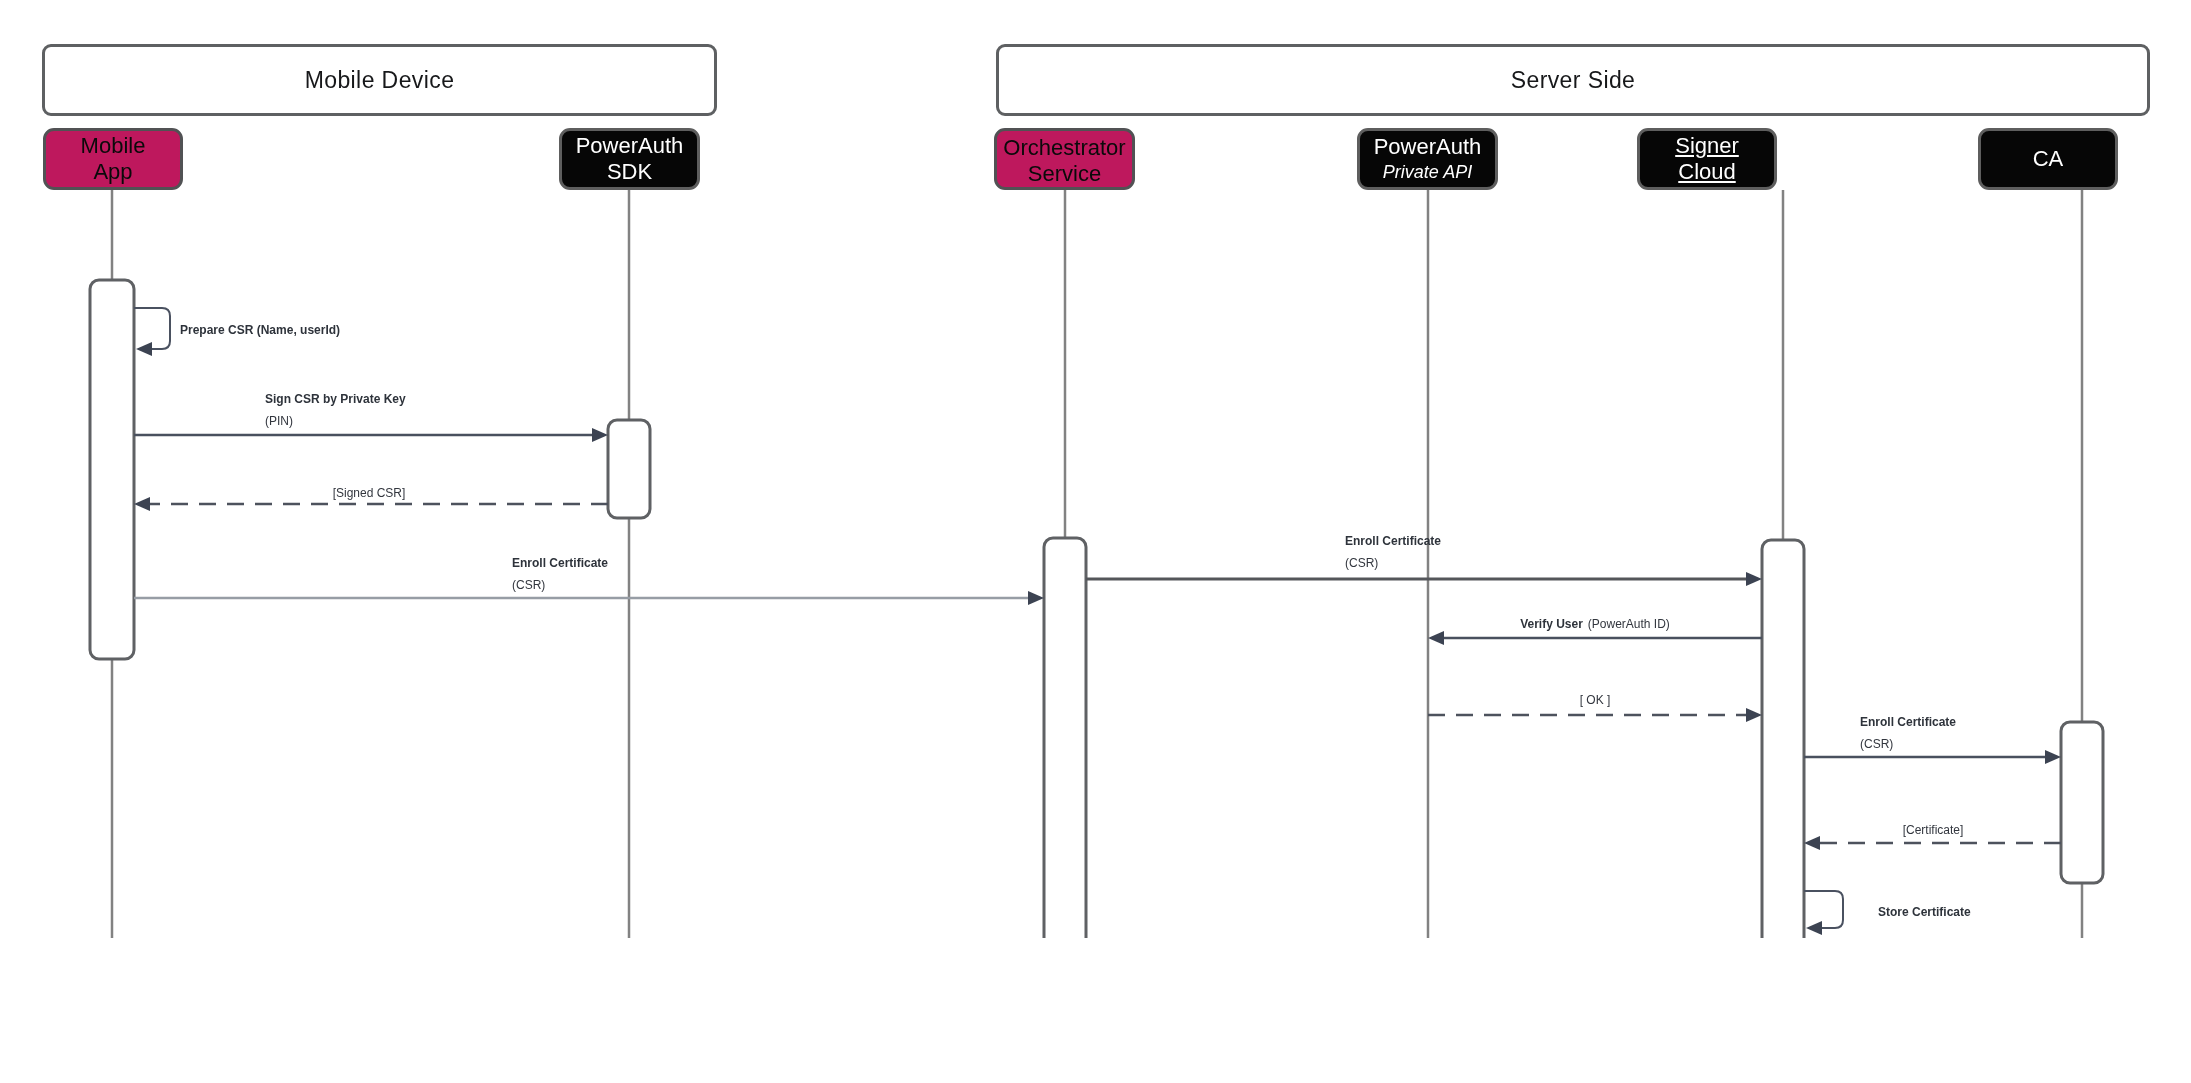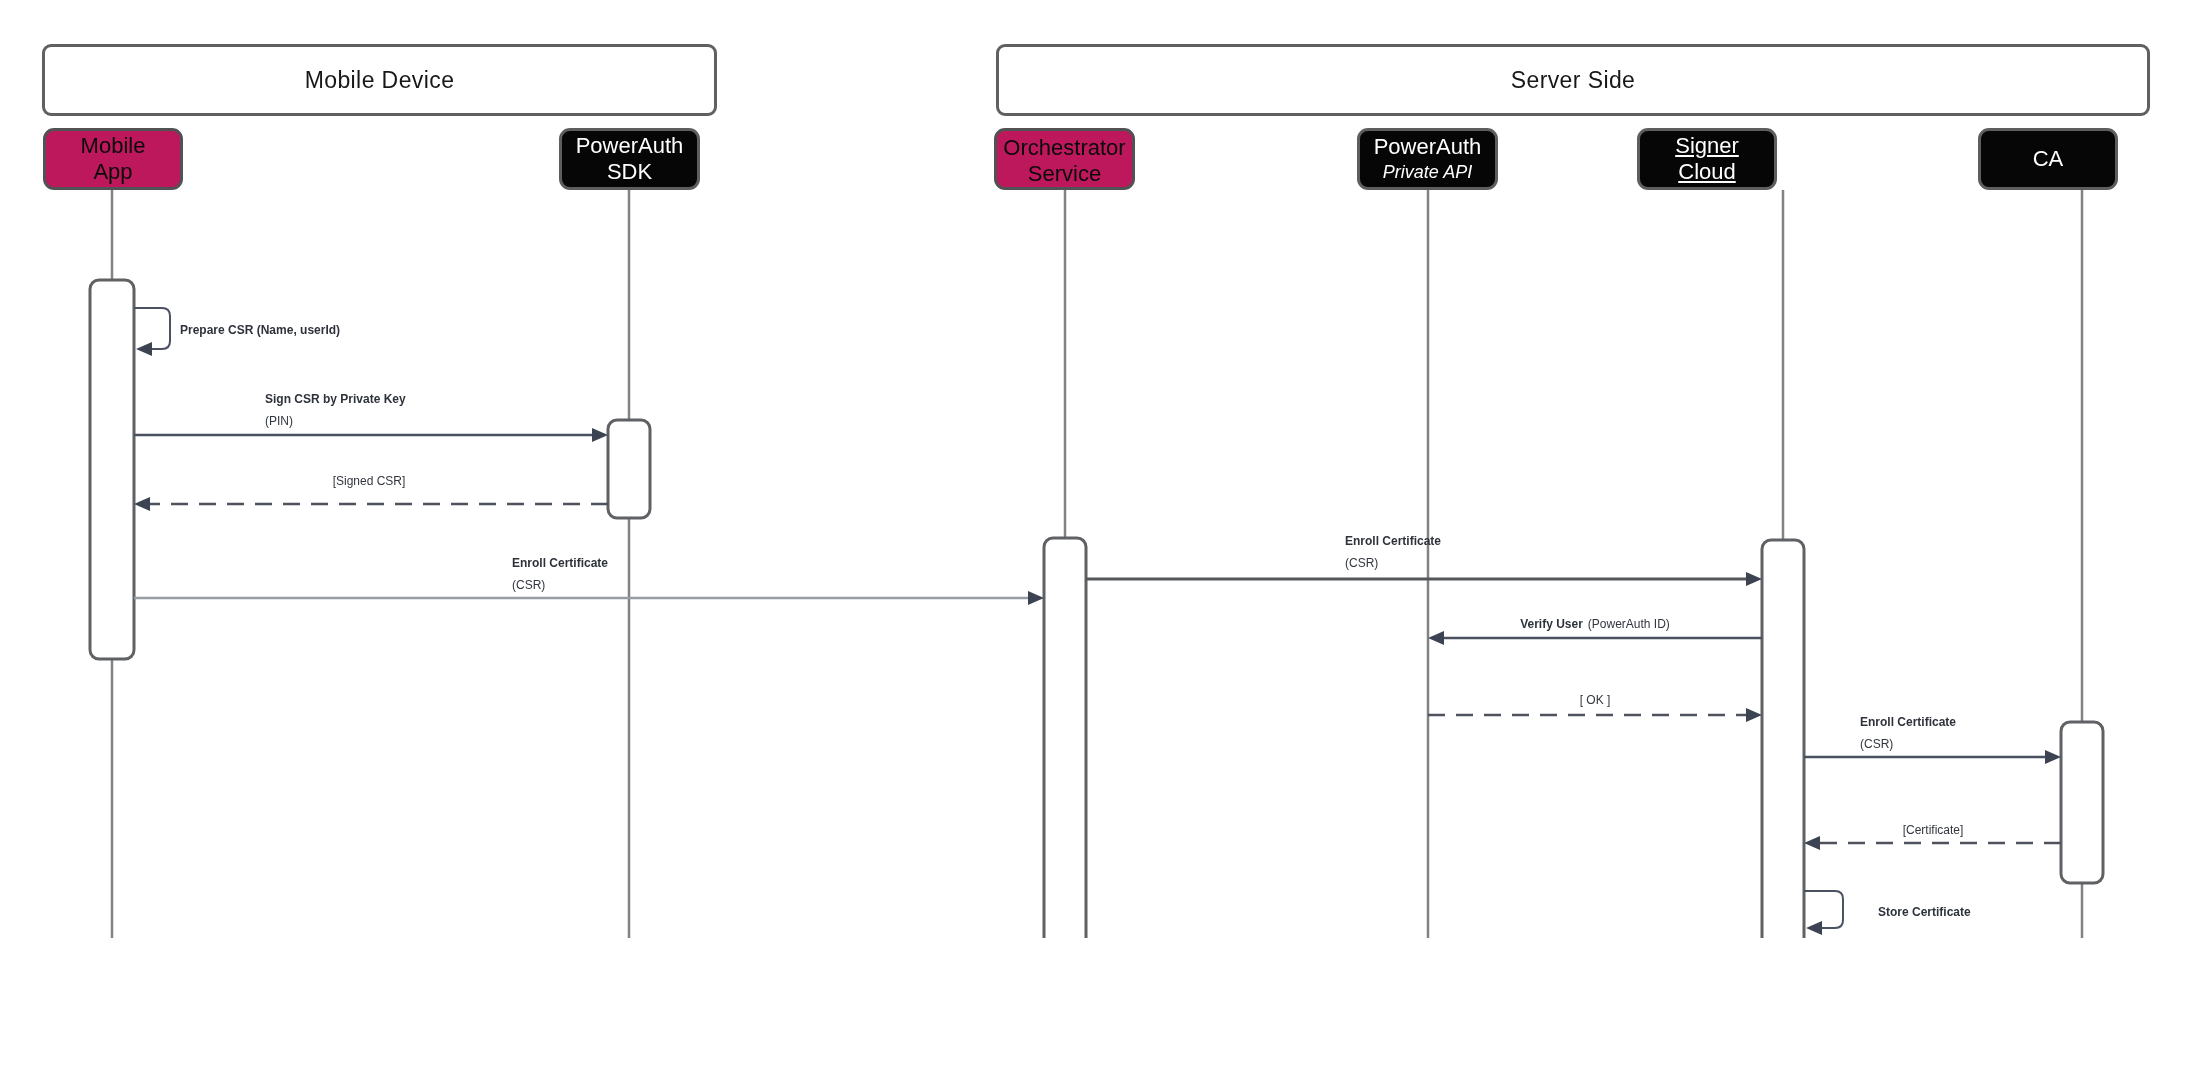--- a/index.html
+++ b/index.html
@@ -143,21 +143,21 @@
 
   <div class="msg-label" style="left:180px;top:319px;">
     <b>Prepare CSR (Name, userId)</b>
   </div>
 
   <div class="msg-label" style="left:265px;top:388px;">
     <b>Sign CSR by Private Key</b><br>
     <span>(PIN)</span>
   </div>
 
-  <div class="msg-label centered" style="left:369px;top:470px;text-align:right;">
+  <div class="msg-label centered" style="left:369px;top:482px;text-align:right;">
     <span>[Signed CSR]</span>
   </div>
 
   <div class="msg-label" style="left:512px;top:552px;">
     <b>Enroll Certificate</b><br>
     <span>(CSR)</span>
   </div>
 
   <div class="msg-label" style="left:1345px;top:530px;">
     <b>Enroll Certificate</b><br>

